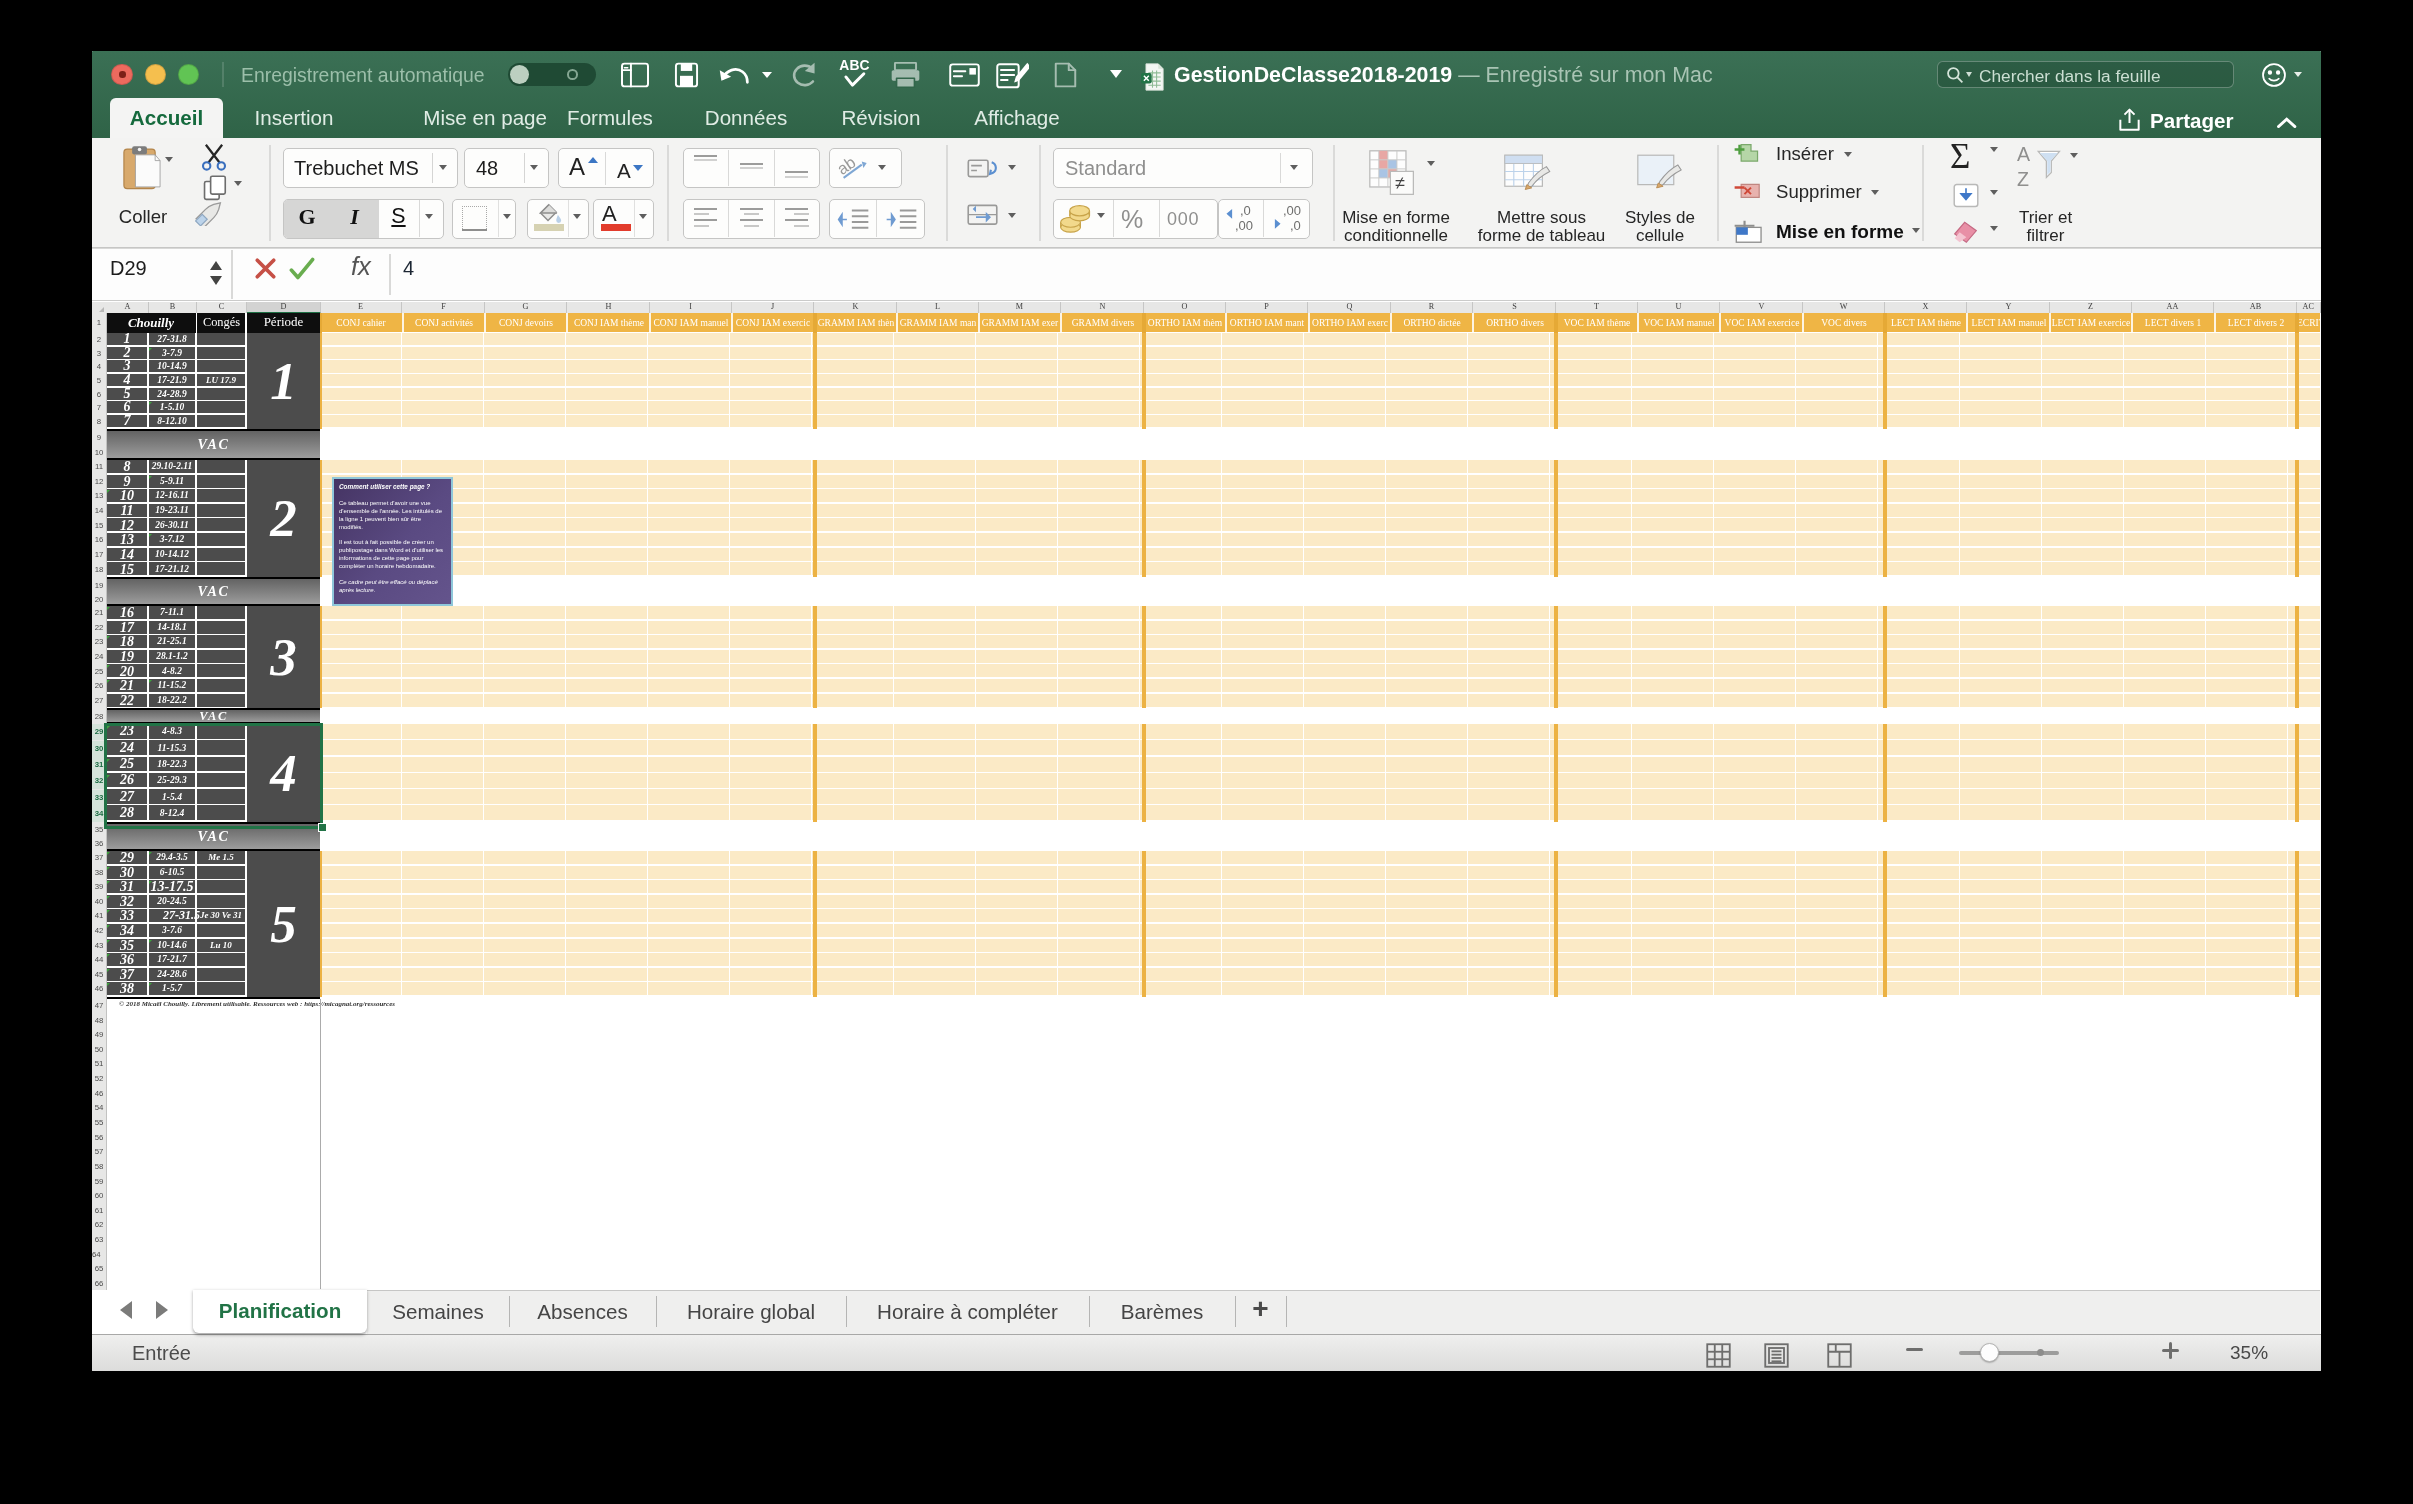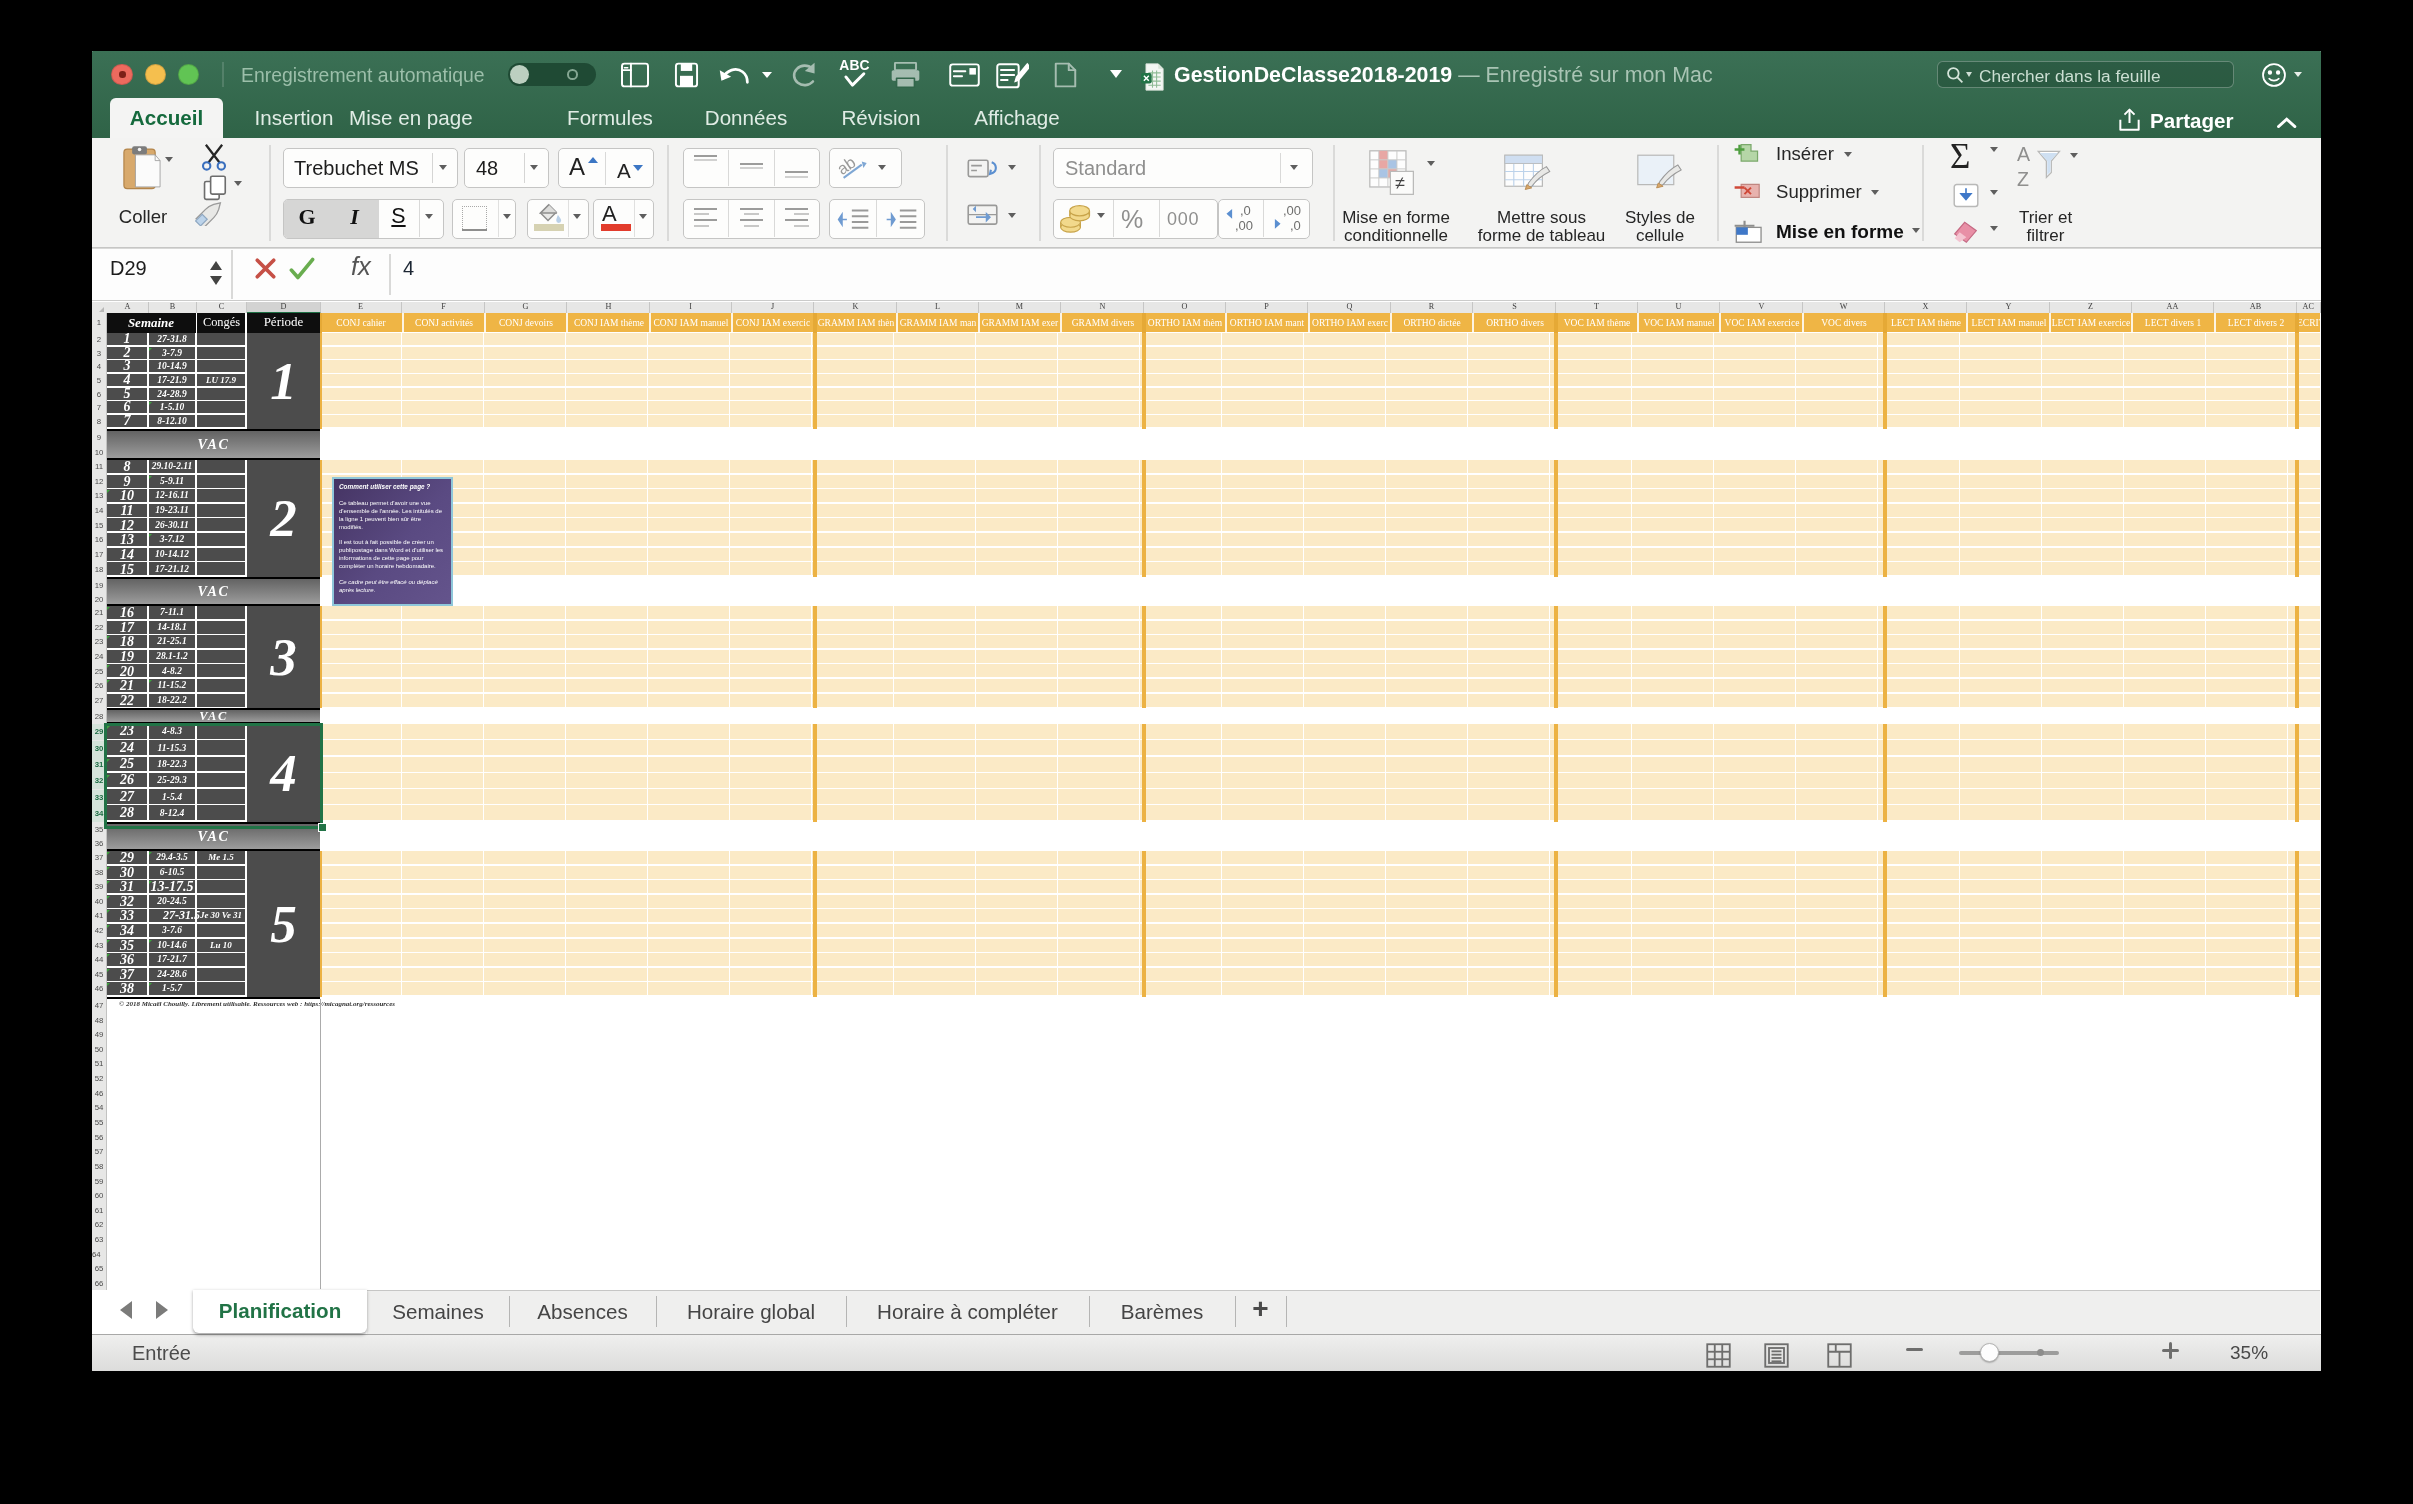--- a/index.html
+++ b/index.html
@@ -107,21 +107,21 @@
 <div class="a" style="left:1887px;top:15px;font-size:17.3px;color:#ccdfd3">Chercher dans la feuille</div>
 <svg class="a" style="left:2169px;top:10.7px" width="26" height="26" viewBox="0 0 32 32" fill="none" stroke="#fff" stroke-width="2.2">
       <circle cx="16" cy="16" r="13.5"></circle>
       <circle cx="11" cy="13" r="1.6" fill="#fff"></circle>
       <circle cx="21" cy="13" r="1.6" fill="#fff"></circle>
       <path d="M9.5 20c3.5 4 9.5 4 13 0"></path>
     </svg>
 <div class="a" style="left:2202px;top:20.6px;width:0;height:0;border-left:4.1px solid transparent;border-right:4.1px solid transparent;border-top:5.4px solid #e8efe9"></div>
 <div class="a" style="left:18px;top:47px;width:113px;height:40px;background:#f4f4f3;border-radius:5.8px 5.8px 0 0;color:#156a3d;font-weight:bold;font-size:20.6px;text-align:center;line-height:40px">Accueil</div>
 <div class="a" style="left:103px;top:47px;width:198px;height:40px;color:#e0ece5;font-weight:500;font-size:20.6px;text-align:center;line-height:39px">Insertion</div>
-<div class="a" style="left:257px;top:47px;width:198px;height:40px;color:#e0ece5;font-weight:500;font-size:20.6px;text-align:left;line-height:39px">Mise en page</div>
+<div class="a" style="left:257px;top:47px;width:198px;height:40px;color:#e0ece5;font-weight:500;font-size:20.6px;text-align:right;line-height:39px">Mise en page</div>
 <div class="a" style="left:419px;top:47px;width:198px;height:40px;color:#e0ece5;font-weight:500;font-size:20.6px;text-align:center;line-height:39px">Formules</div>
 <div class="a" style="left:555px;top:47px;width:198px;height:40px;color:#e0ece5;font-weight:500;font-size:20.6px;text-align:center;line-height:39px">Données</div>
 <div class="a" style="left:690px;top:47px;width:198px;height:40px;color:#e0ece5;font-weight:500;font-size:20.6px;text-align:center;line-height:39px">Révision</div>
 <div class="a" style="left:826px;top:47px;width:198px;height:40px;color:#e0ece5;font-weight:500;font-size:20.6px;text-align:center;line-height:39px">Affichage</div>
 <svg class="a" style="left:2025px;top:57px" width="25" height="25" viewBox="0 0 30 30" fill="none" stroke="#fff" stroke-width="2.4" stroke-linejoin="round">
       <path d="M4 14v12h22V14"></path>
       <path d="M15 18V3"></path>
       <path d="M9 8l6-6 6 6" fill="none"></path>
     </svg>
 <div class="a" style="left:2058px;top:58px;font-size:20.6px;color:#fff;font-weight:bold">Partager</div>
@@ -635,21 +635,21 @@
 <div class="a" style="left:228px;top:281px;width:2000px;height:1.2px;background:#fff"></div>
 <div class="a" style="left:226px;top:262px;width:4.1px;height:20px;background:#e5a936"></div>
 <div class="a" style="left:721px;top:262px;width:4.1px;height:20px;background:#e5a936"></div>
 <div class="a" style="left:1050px;top:262px;width:4.1px;height:20px;background:#e5a936"></div>
 <div class="a" style="left:1462px;top:262px;width:4.1px;height:20px;background:#e5a936"></div>
 <div class="a" style="left:1791px;top:262px;width:4.1px;height:20px;background:#e5a936"></div>
 <div class="a" style="left:2203px;top:262px;width:4.1px;height:20px;background:#e5a936"></div>
 <div class="a" style="left:15px;top:262px;width:89px;height:20px;background:#0e0e0e"></div>
 <div class="a" style="left:105px;top:262px;width:48px;height:20px;background:#0e0e0e"></div>
 <div class="a" style="left:155px;top:262px;width:73px;height:20px;background:#0e0e0e"></div>
-<div class="a ser" style="left:15px;top:264px;width:88px;text-align:center;font-weight:bold;font-style:italic;font-size:13px;color:#fff">Semaine</div>
+<div class="a ser" style="left:15px;top:264px;width:88px;text-align:center;font-weight:bold;font-style:italic;font-size:13px;color:#fff">Chouilly</div>
 <div class="a ser" style="left:105px;top:264px;width:49px;text-align:center;font-size:12.4px;color:#fff">Congés</div>
 <div class="a ser" style="left:155px;top:263px;width:73px;text-align:center;font-size:13px;color:#fff">Période</div>
 <div class="a" style="left:15px;top:282px;width:40px;height:96px;background:repeating-linear-gradient(to bottom, transparent 0 12px, #fff 12px 13.7px),#4c4c4c"></div>
 <div class="a" style="left:57px;top:282px;width:46px;height:96px;background:repeating-linear-gradient(to bottom, transparent 0 12px, #fff 12px 13.7px),#4c4c4c"></div>
 <div class="a" style="left:105px;top:282px;width:48px;height:96px;background:repeating-linear-gradient(to bottom, transparent 0 12px, #fff 12px 13.7px),#4c4c4c"></div>
 <div class="a" style="left:155px;top:282px;width:73px;height:96px;background:#4c4c4c"></div>
 <div class="a ser wk" style="left:15px;top:282px;width:40px;height:13.7px;line-height:12px;font-size:14px">1</div>
 <div class="a ser dt" style="left:57px;top:282px;width:46px;height:13.7px;line-height:12px;font-size:9.5px;font-weight:bold">27-31.8</div>
 <div class="a ser wk" style="left:15px;top:296px;width:40px;height:13.7px;line-height:12px;font-size:14px">2</div>
 <div class="a ser dt" style="left:57px;top:296px;width:46px;height:13.7px;line-height:12px;font-size:9.5px;font-weight:bold">3-7.9</div>

